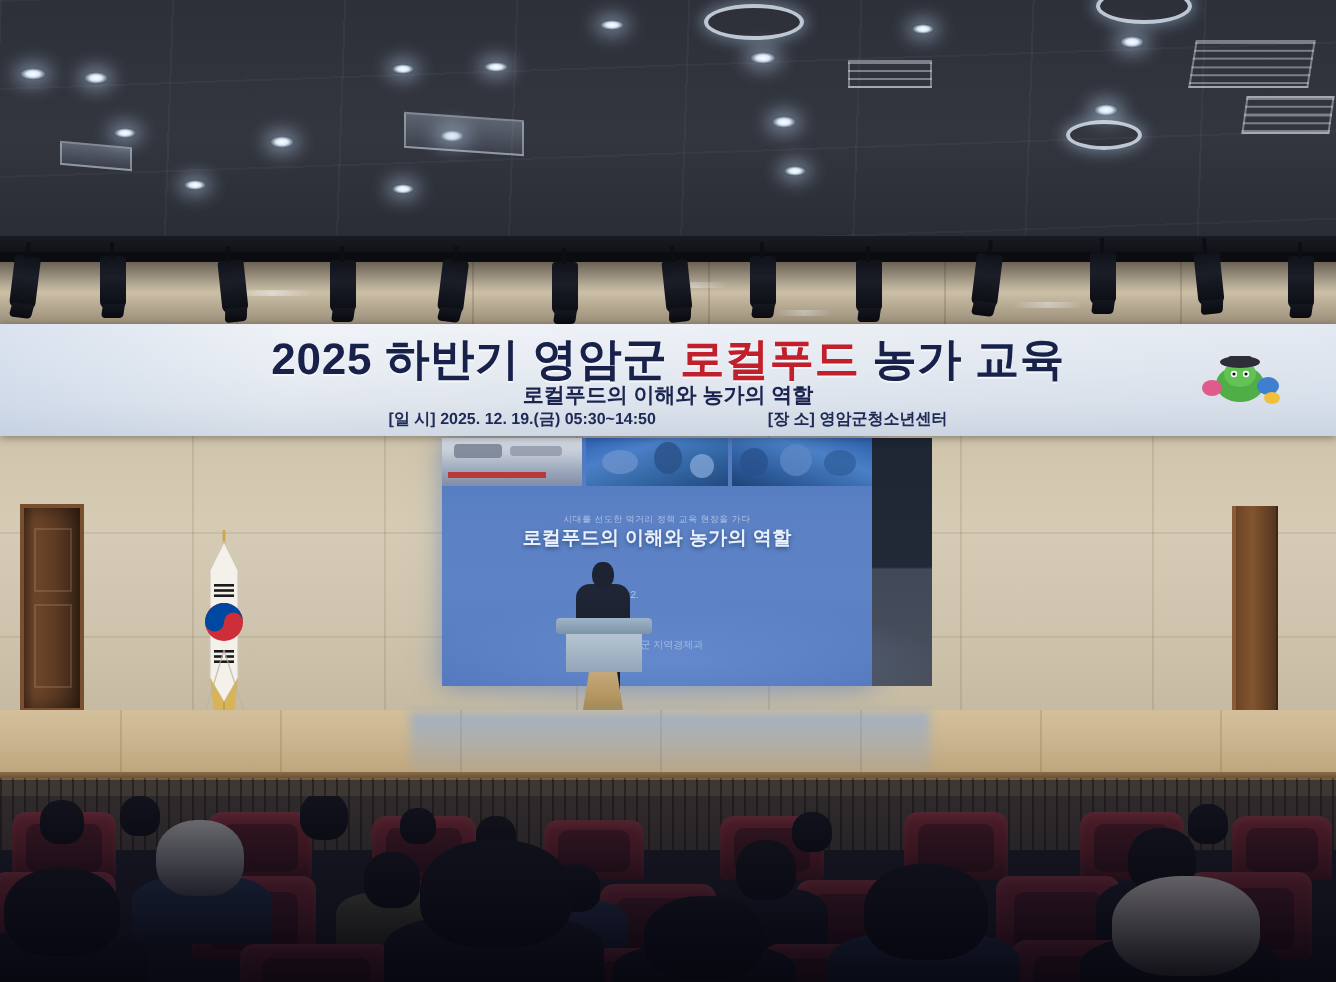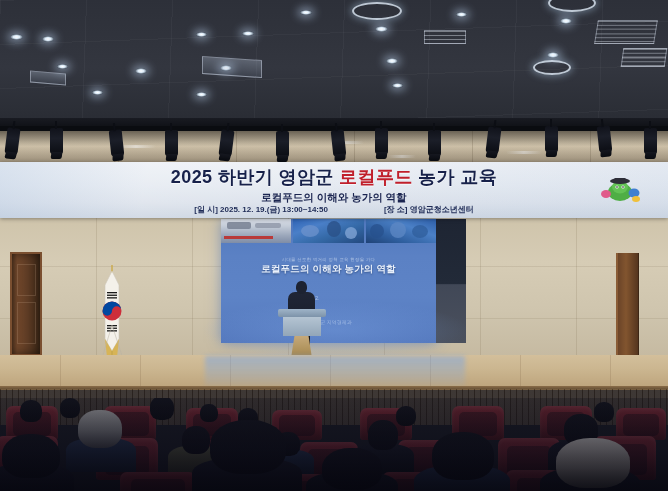--- a/index.html
+++ b/index.html
@@ -91,21 +91,21 @@
     background:linear-gradient(180deg,#eef1f6 0%,#e6ebf2 40%,#dde3ec 72%,#cdd6e2 100%);
     box-shadow:0 1px 4px rgba(0,0,0,.35);
     overflow:hidden;
   }
   .banner-sheen{
     position:absolute;left:0;top:0;width:100%;height:100%;
     background:linear-gradient(100deg,rgba(180,200,225,.35) 0%,rgba(255,255,255,.12) 22%,rgba(255,255,255,0) 48%,rgba(190,205,225,.22) 100%);
   }
   .banner-title{
     position:absolute;left:0;top:3px;width:668px;text-align:center;
-    font-size:18px;font-weight:bold;letter-spacing:.4px;
+    font-size:22px;font-weight:bold;letter-spacing:.4px;
     color:#17214a;white-space:nowrap;
     text-shadow:0 1px 0 rgba(255,255,255,.6);
   }
   .banner-title .hl{color:#c01f2b;}
   .banner-sub{
     position:absolute;left:0;top:29px;width:668px;text-align:center;
     font-size:10.5px;font-weight:bold;color:#1b2550;
   }
   .banner-meta{
     position:absolute;top:42px;width:668px;
@@ -419,21 +419,21 @@
   <div class="banner">
     <div class="banner-sheen"></div>
 
     <div class="banner-title">
       <span>2025 하반기 영암군 </span><span class="hl">로컬푸드</span><span> 농가 교육</span>
     </div>
 
     <div class="banner-sub">로컬푸드의 이해와 농가의 역할</div>
 
     <div class="banner-meta">
-      <span>[일 시] 2025. 12. 19.(금) 13:00~14:50</span>
+      <span>[일 시] 2025. 12. 19.(금) 05:30~14:50</span>
       <span>[장 소] 영암군청소년센터</span>
     </div>
 
     <div class="mascot">
       <svg width="44" height="30" viewBox="0 0 44 30">
         <ellipse cx="22" cy="18" rx="12" ry="9" fill="#4fae45"></ellipse>
         <ellipse cx="22" cy="13" rx="8" ry="6.5" fill="#63c255"></ellipse>
         <ellipse cx="22" cy="7" rx="10" ry="3" fill="#2e2e38"></ellipse>
         <rect x="16" y="4" width="12" height="4" rx="1.5" fill="#2e2e38"></rect>
         <circle cx="19" cy="13" r="1.6" fill="#fff"></circle>

